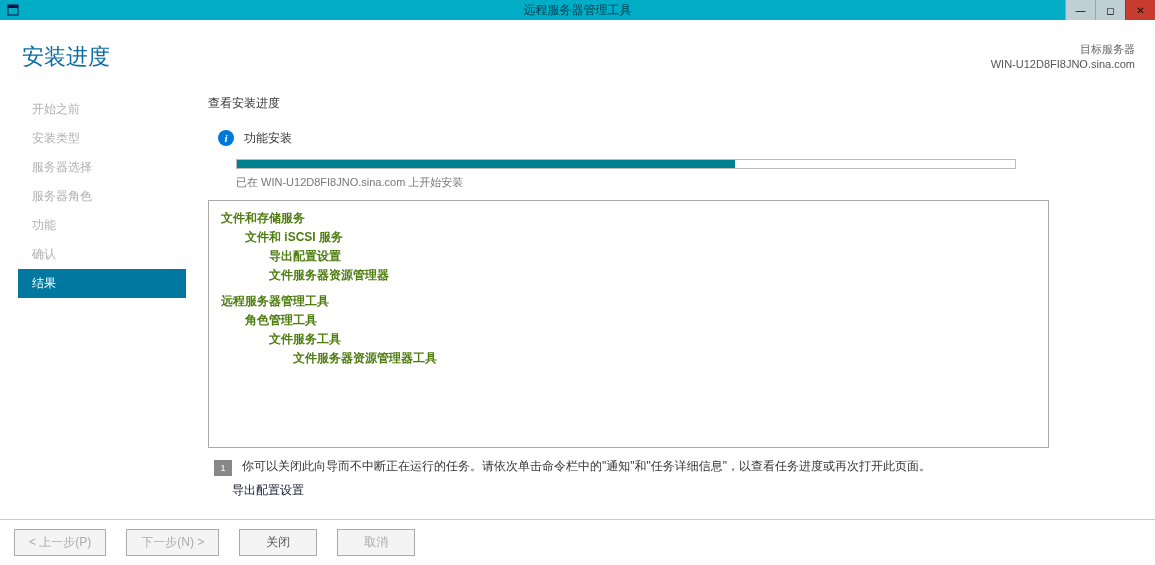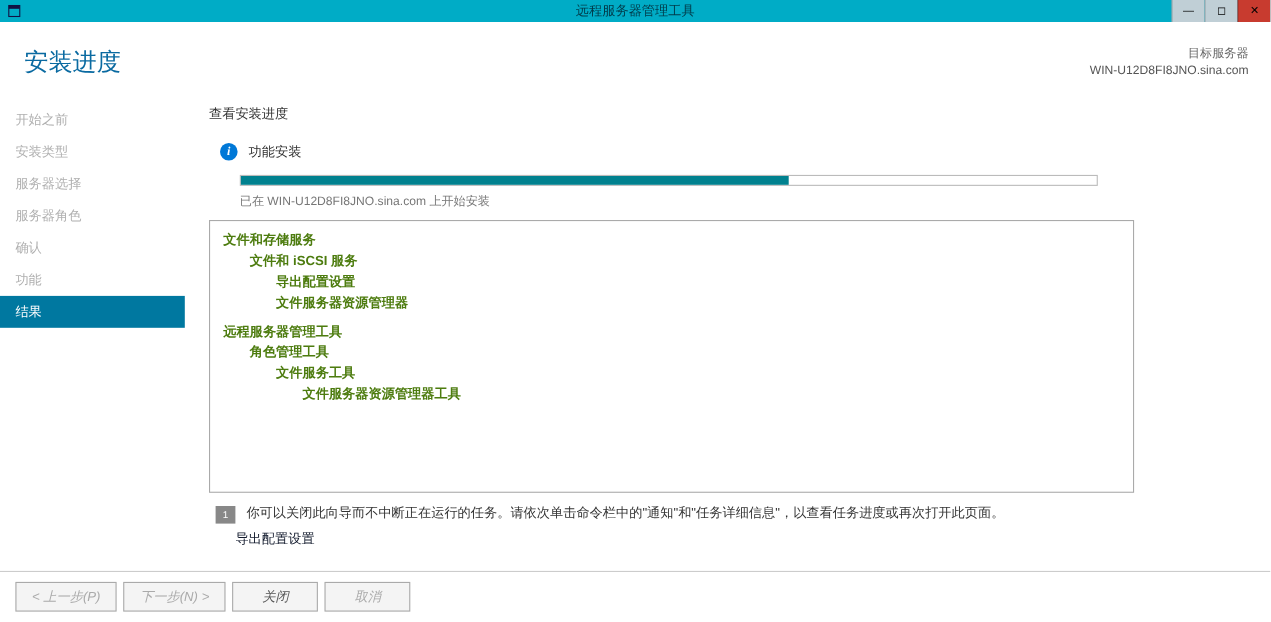--- a/index.html
+++ b/index.html
@@ -77,20 +77,21 @@
     }
     .target-server-label {
       color: #666;
     }
     .target-server-name {
       color: #555;
     }
     
     .main-area {
       display: flex;
+      padding-left: 18px;
     }
     .sidebar {
       width: 168px;
       padding-top: 12px;
     }
     .sidebar-item {
       padding: 6px 14px;
       font-size: 12px;
       color: #b0b0b0;
       cursor: default;
@@ -219,22 +220,21 @@
     .file-mgr-btn {
       border: 1px solid #999;
       background: #fff;
       font-size: 12px;
       padding: 4px 12px;
       color: #333;
       margin-left: 140px;
     }
     .nav-btns {
       display: flex;
-      gap: 6px;
-      font-style: italic;
+      gap: 20px;
     }
     .nav-btn {
       border: 1px solid #aaa;
       background: #f4f4f4;
       font-size: 12px;
       padding: 4px 14px;
       color: #555;
       min-width: 78px;
       text-align: center;
     }
@@ -267,22 +267,22 @@
     <div class="target-server-name">WIN-U12D8FI8JNO.sina.com</div>
   </div>
 </div>
 
 <div class="main-area">
   <div class="sidebar">
     <div class="sidebar-item">开始之前</div>
     <div class="sidebar-item">安装类型</div>
     <div class="sidebar-item">服务器选择</div>
     <div class="sidebar-item">服务器角色</div>
+    <div class="sidebar-item">功能</div>
     <div class="sidebar-item">确认</div>
-    <div class="sidebar-item">功能</div>
     <div class="sidebar-item active">结果</div>
   </div>
 
   <div class="content">
     <div class="section-label">查看安装进度</div>
     
     <div class="install-row">
       <div class="info-icon">i</div>
       <div class="install-label">功能安装</div>
     </div>

